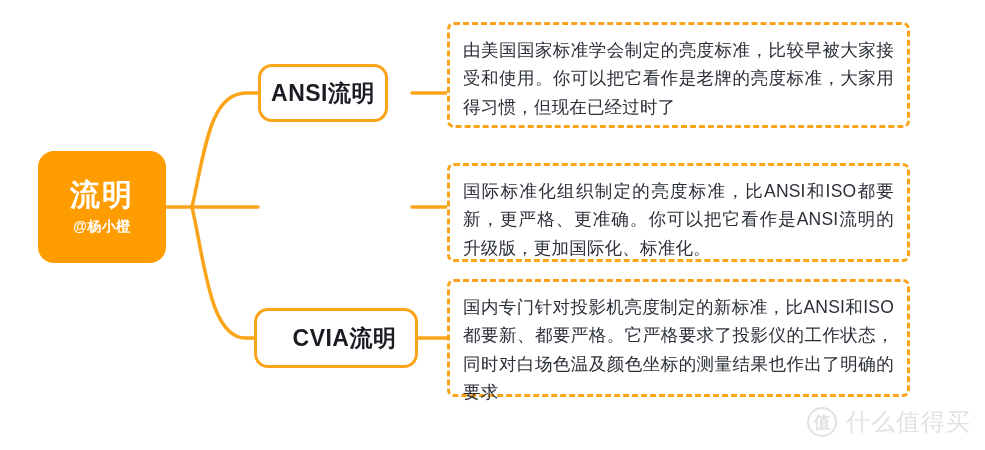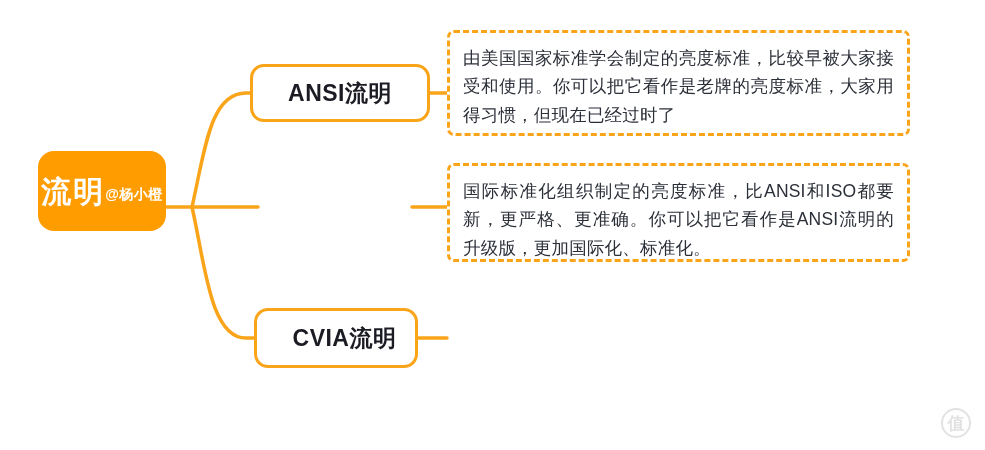--- a/index.html
+++ b/index.html
@@ -26,25 +26,25 @@
     height: 450px;
     pointer-events: none;
   }
 
   
   .root-node {
     position: absolute;
     left: 38px;
     top: 151px;
     width: 128px;
-    height: 80px;
+    height: 112px;
     background: #FF9D00;
     border-radius: 16px;
     display: flex;
-    flex-direction: row;
+    flex-direction: column;
     align-items: center;
     justify-content: center;
     box-sizing: border-box;
   }
   .root-title {
     color: #ffffff;
     font-size: 30px;
     font-weight: bold;
     letter-spacing: 2px;
     line-height: 1.1;
@@ -141,32 +141,36 @@
     <path d="M412,93 L447,93" fill="none" stroke="#FAA41A" stroke-width="3.5" stroke-linecap="round"></path>
     <path d="M412,207 L447,207" fill="none" stroke="#FAA41A" stroke-width="3.5" stroke-linecap="round"></path>
     <path d="M418,338 L447,338" fill="none" stroke="#FAA41A" stroke-width="3.5" stroke-linecap="round"></path>
   </svg>
 
   <div class="root-node">
     <div class="root-title">流明</div>
     <div class="root-handle">@杨小橙</div>
   </div>
 
-  <div class="topic-node" style="left:250px; top:64px; width:180px; height:58px;">
+  <div class="topic-node" style="left:258px; top:64px; width:130px; height:58px;">
     <span class="topic-label">ANSI流明</span>
   </div>
-  <div class="desc-box" style="left:447px; top:30px; width:463px; height:106px;">
+  <div class="desc-box" style="left:447px; top:22px; width:463px; height:106px;">
     <div class="desc-text">由美国国家标准学会制定的亮度标准，比较早被大家接受和使用。你可以把它看作是老牌的亮度标准，大家用得习惯，但现在已经过时了</div>
   </div>
 
   <div class="desc-box" style="left:447px; top:163px; width:463px; height:99px;">
     <div class="desc-text">国际标准化组织制定的亮度标准，比ANSI和ISO都要新，更严格、更准确。你可以把它看作是ANSI流明的升级版，更加国际化、标准化。</div>
   </div>
 
   <div class="topic-node" style="left:254px; top:308px; width:164px; height:60px;padding-left:17px;">
     <span class="topic-label">CVIA流明</span>
   </div>
+  <div class="desc-box" style="left:447px; top:279px; width:463px; height:118px;">
+    <div class="desc-text">国内专门针对投影机亮度制定的新标准，比ANSI和ISO都要新、都要严格。它严格要求了投影仪的工作状态，同时对白场色温及颜色坐标的测量结果也作出了明确的要求</div>
+  </div>
 
   <div class="watermark">
     <div class="wm-logo">值</div>
+    <div class="wm-text">什么值得买</div>
   </div>
 
 </div>
 
 </body></html>

